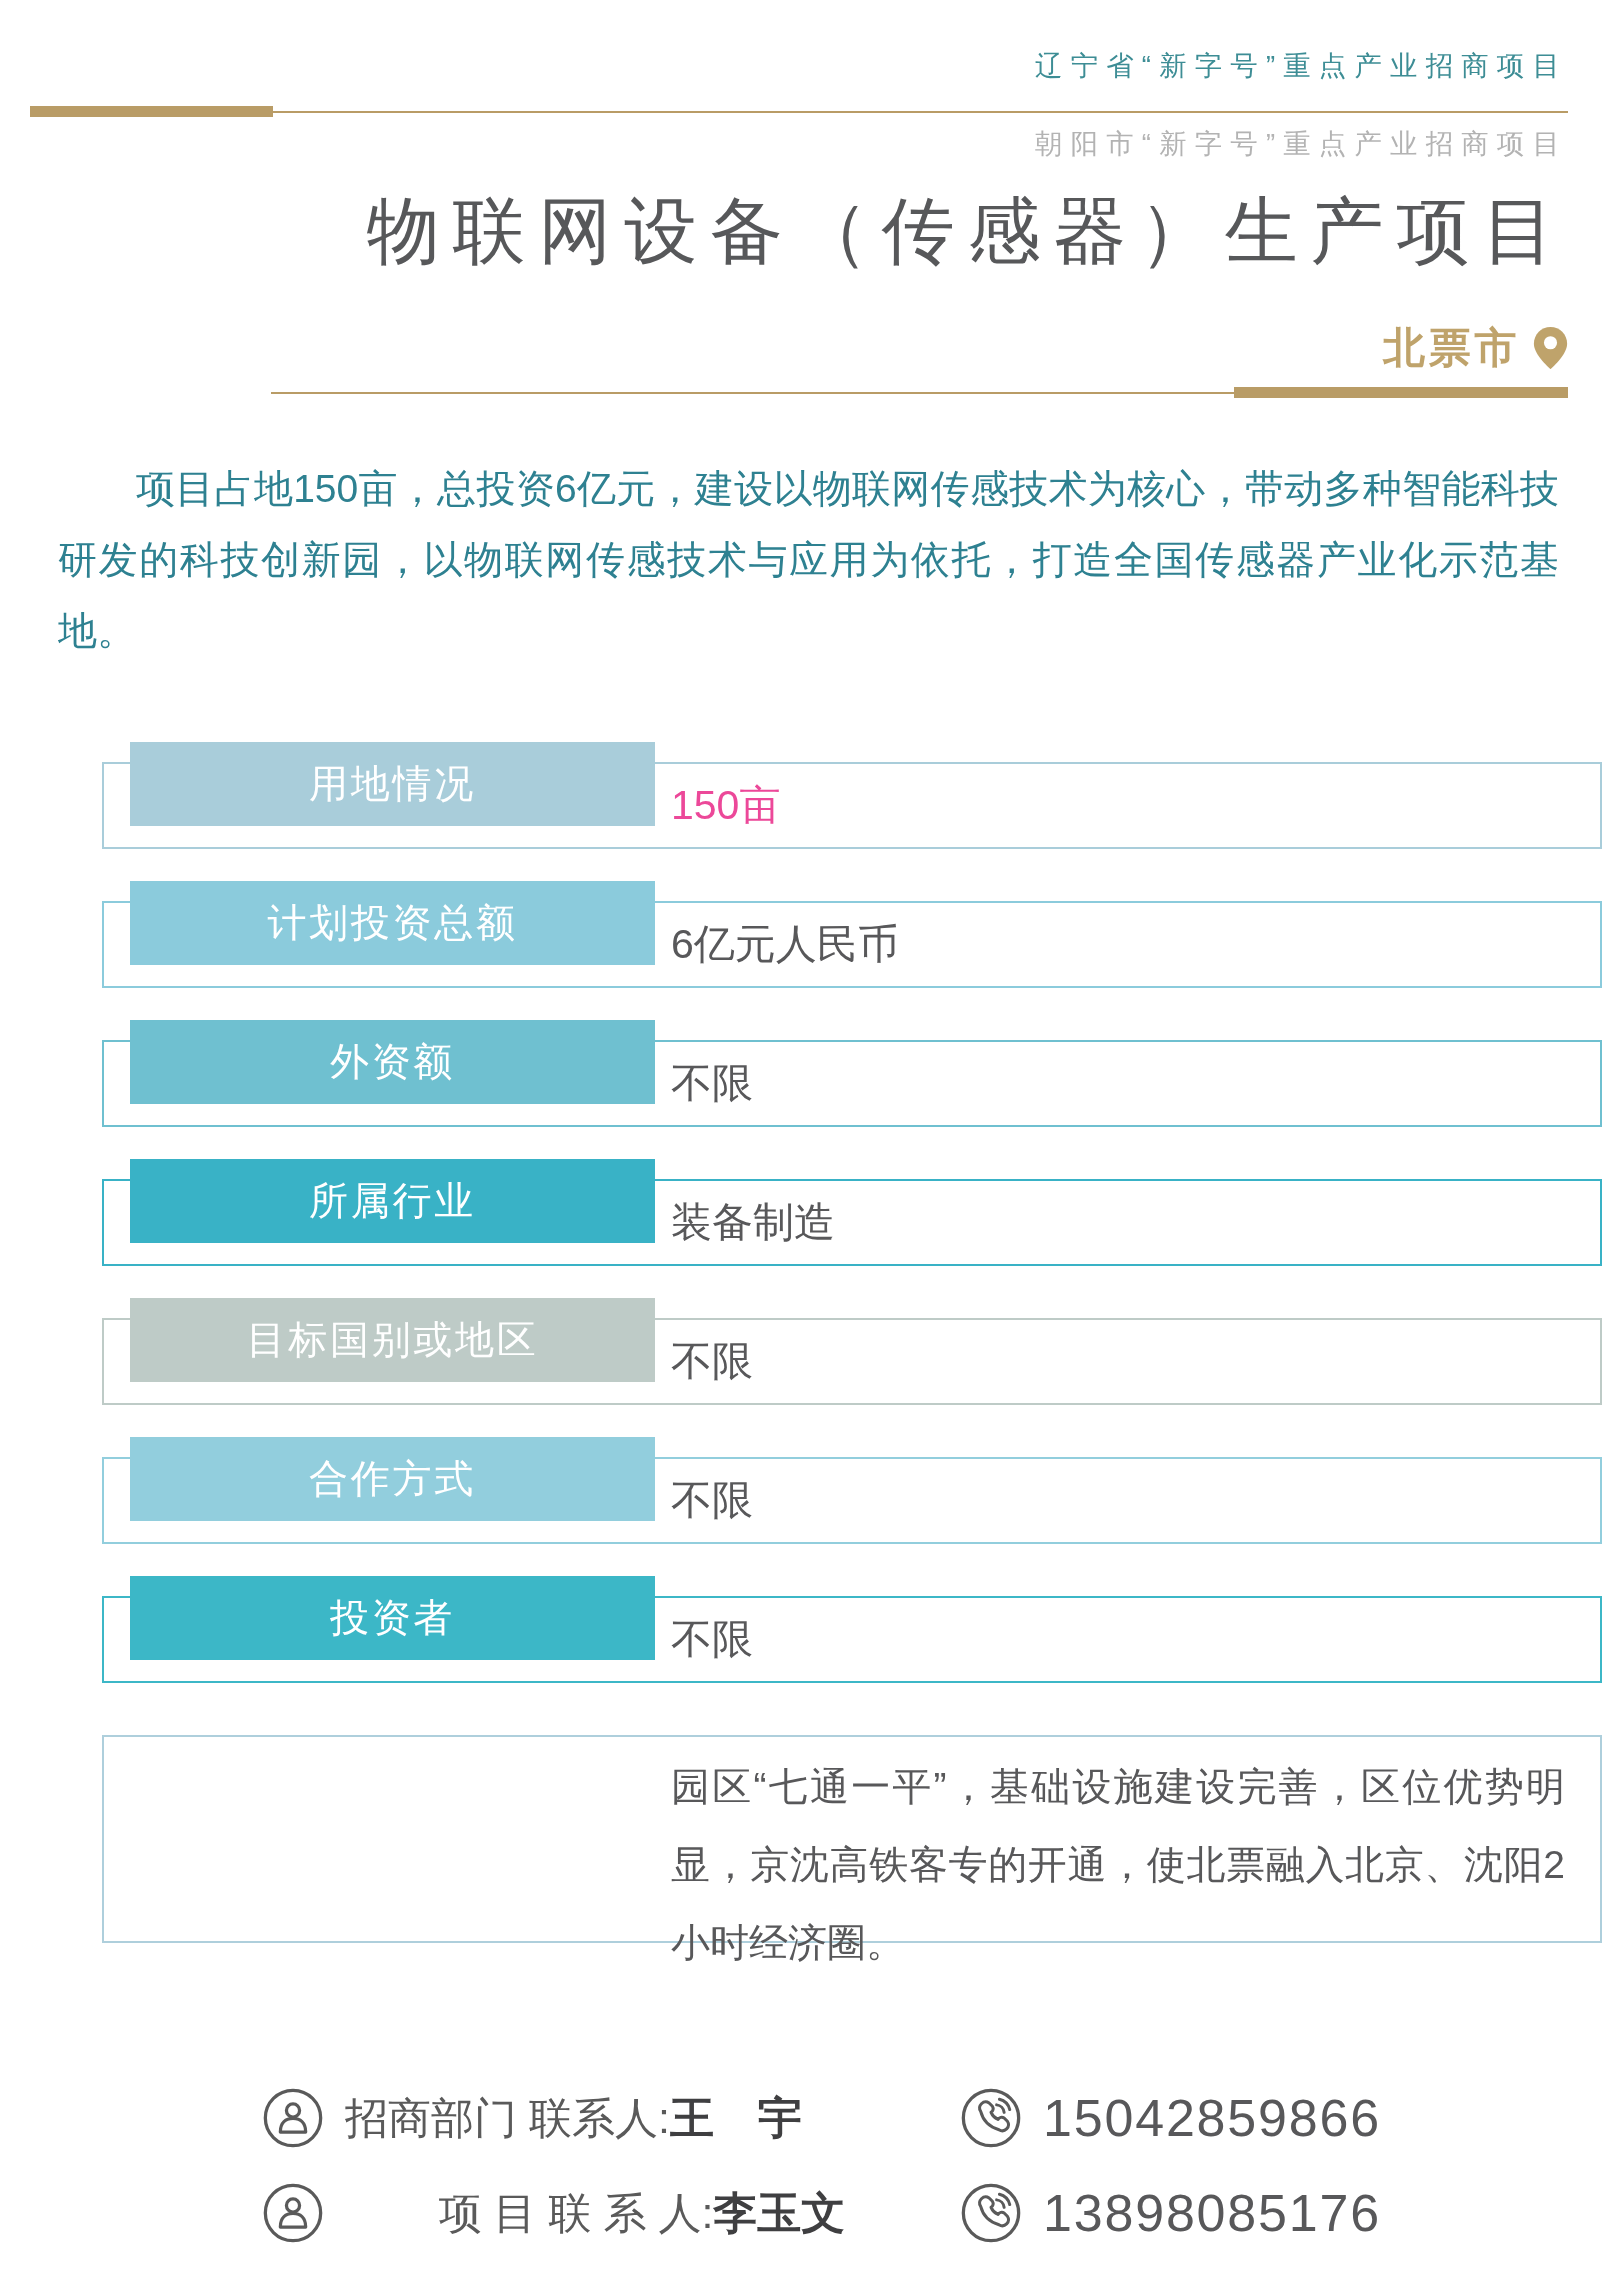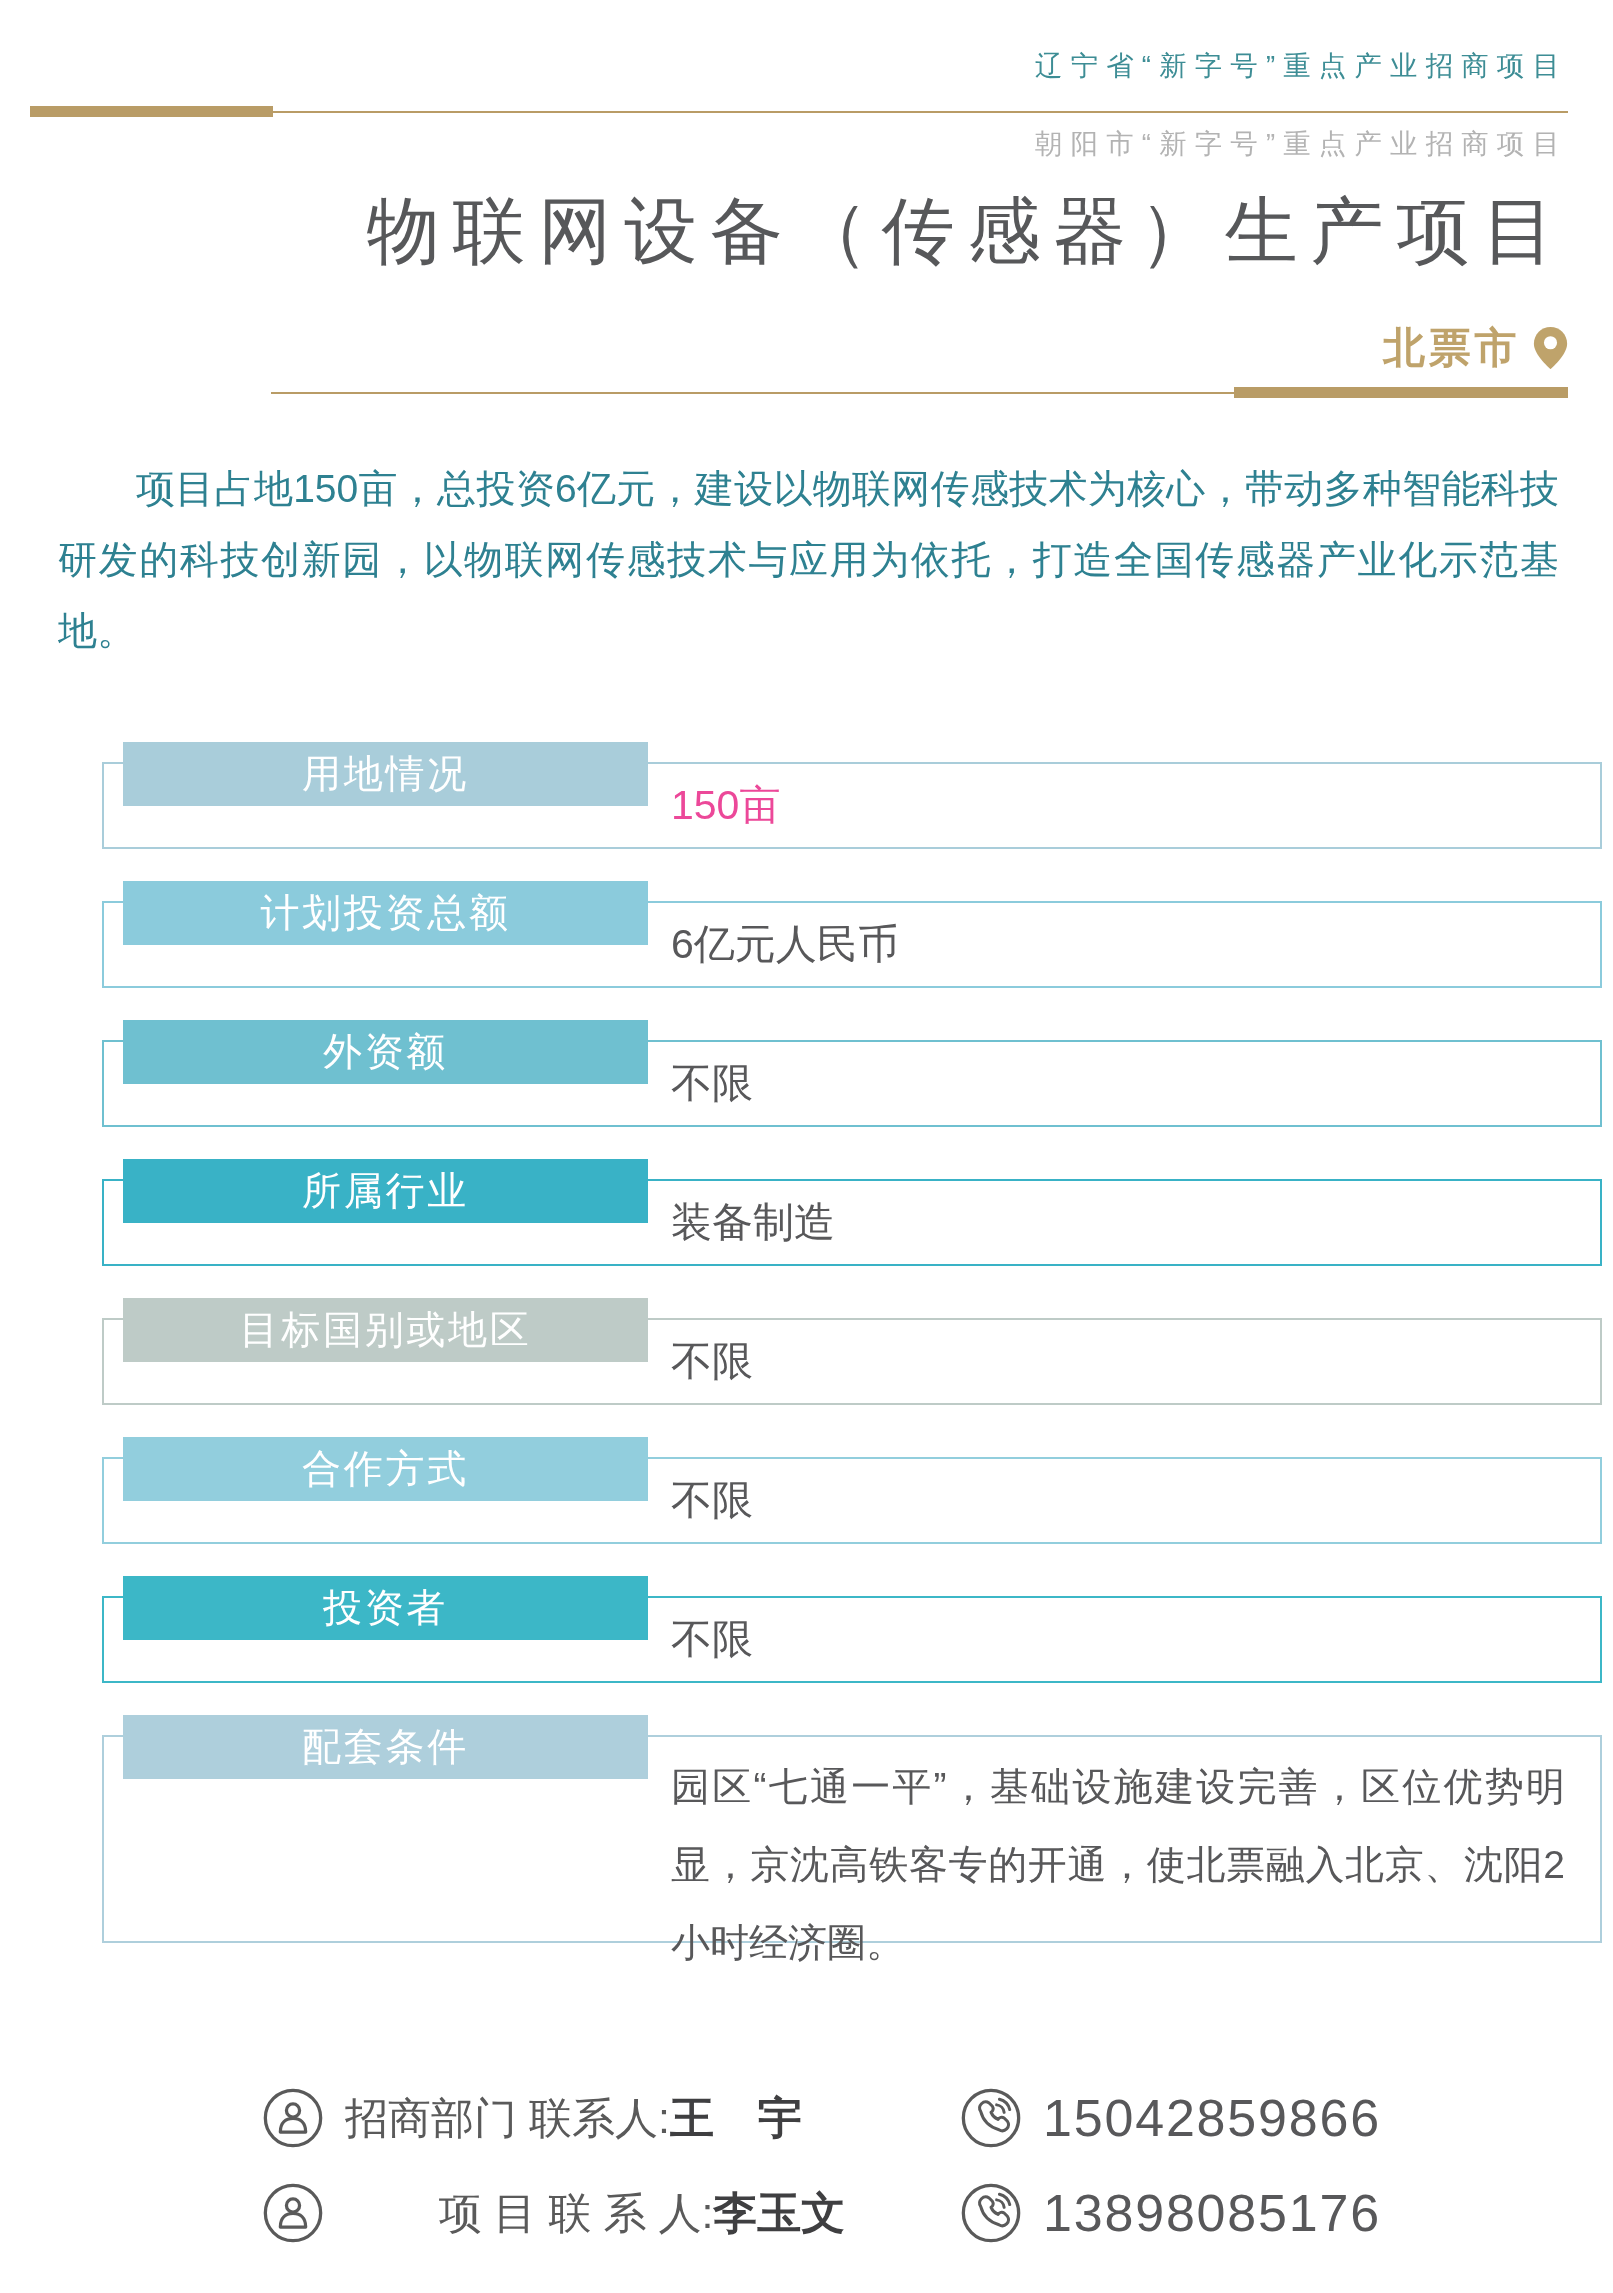--- a/index.html
+++ b/index.html
@@ -22,21 +22,21 @@
   .mid-rule::after { content:""; position:absolute; right:0; top:-4.6px; width:334px; height:11px; background:inherit; }
 
   
   .intro { position:absolute; top:453px; left:58px; right:55px; font-size:39px; line-height:71px; text-align:justify; text-indent:2em; font-weight:400; }
 
   
   .info-table { position:absolute; top:742px; left:102px; right:12px; }
   .info-row { position:relative; height:107px; margin-bottom:32px; }
   .info-row.tall { height:228px; }
   .row-outline { position:absolute; left:0; right:0; top:20px; bottom:0; border:2.7px solid #ccc; background:#fff; }
-  .row-label { position:absolute; left:21px; top:0; width:525px; height:64px; display:flex; align-items:center; justify-content:center; color:#ffffff; font-size:39px; letter-spacing:2.7px; z-index:2; }
+  .row-label { position:absolute; left:28px; top:0; width:525px; height:84px; display:flex; align-items:center; justify-content:center; color:#ffffff; font-size:39px; letter-spacing:2.7px; z-index:2; }
   .row-value { position:absolute; left:569px; right:37px; top:20px; bottom:0; display:flex; align-items:center; font-size:41px; z-index:2; }
   .info-row.tall .row-value { align-items:flex-start; padding-top:13px; line-height:78px; font-size:39px; display:block; text-align:justify; }
 
   
   .contacts { position:absolute; top:2085px; left:263px; }
   .contact-row { display:grid; grid-template-columns:60px 594px 60px auto; column-gap:22px; align-items:center; height:66px; margin-bottom:29px; }
   .contact-text { font-size:43px; white-space:nowrap; }
   .contact-name { font-weight:bold; font-size:44px; }
   .contact-phone { font-size:52px; letter-spacing:1.8px; white-space:nowrap; }
   .cicon svg { display:block; }
@@ -104,21 +104,20 @@
     </div>
 
     <div class="info-row">
       <div class="row-outline" style="border-color: rgb(60, 183, 199);"></div>
       <div class="row-label" style="background: rgb(60, 183, 199);">投资者</div>
       <div class="row-value" style="color: rgb(88, 88, 90);">不限</div>
     </div>
 
     <div class="info-row tall">
       <div class="row-outline" style="border-color: rgb(174, 207, 220);"></div>
-      <div class="row-label" style="background: rgb(174, 207, 220);">配套条件</div>
       <div class="row-value" style="color: rgb(88, 88, 90);">园区“七通一平”，基础设施建设完善，区位优势明显，京沈高铁客专的开通，使北票融入北京、沈阳2小时经济圈。</div>
     </div>
 
   </div>
 
   <div class="contacts">
 
     <div class="contact-row">
       <span class="cicon">
         <svg width="60" height="60" viewBox="0 0 64 64">

